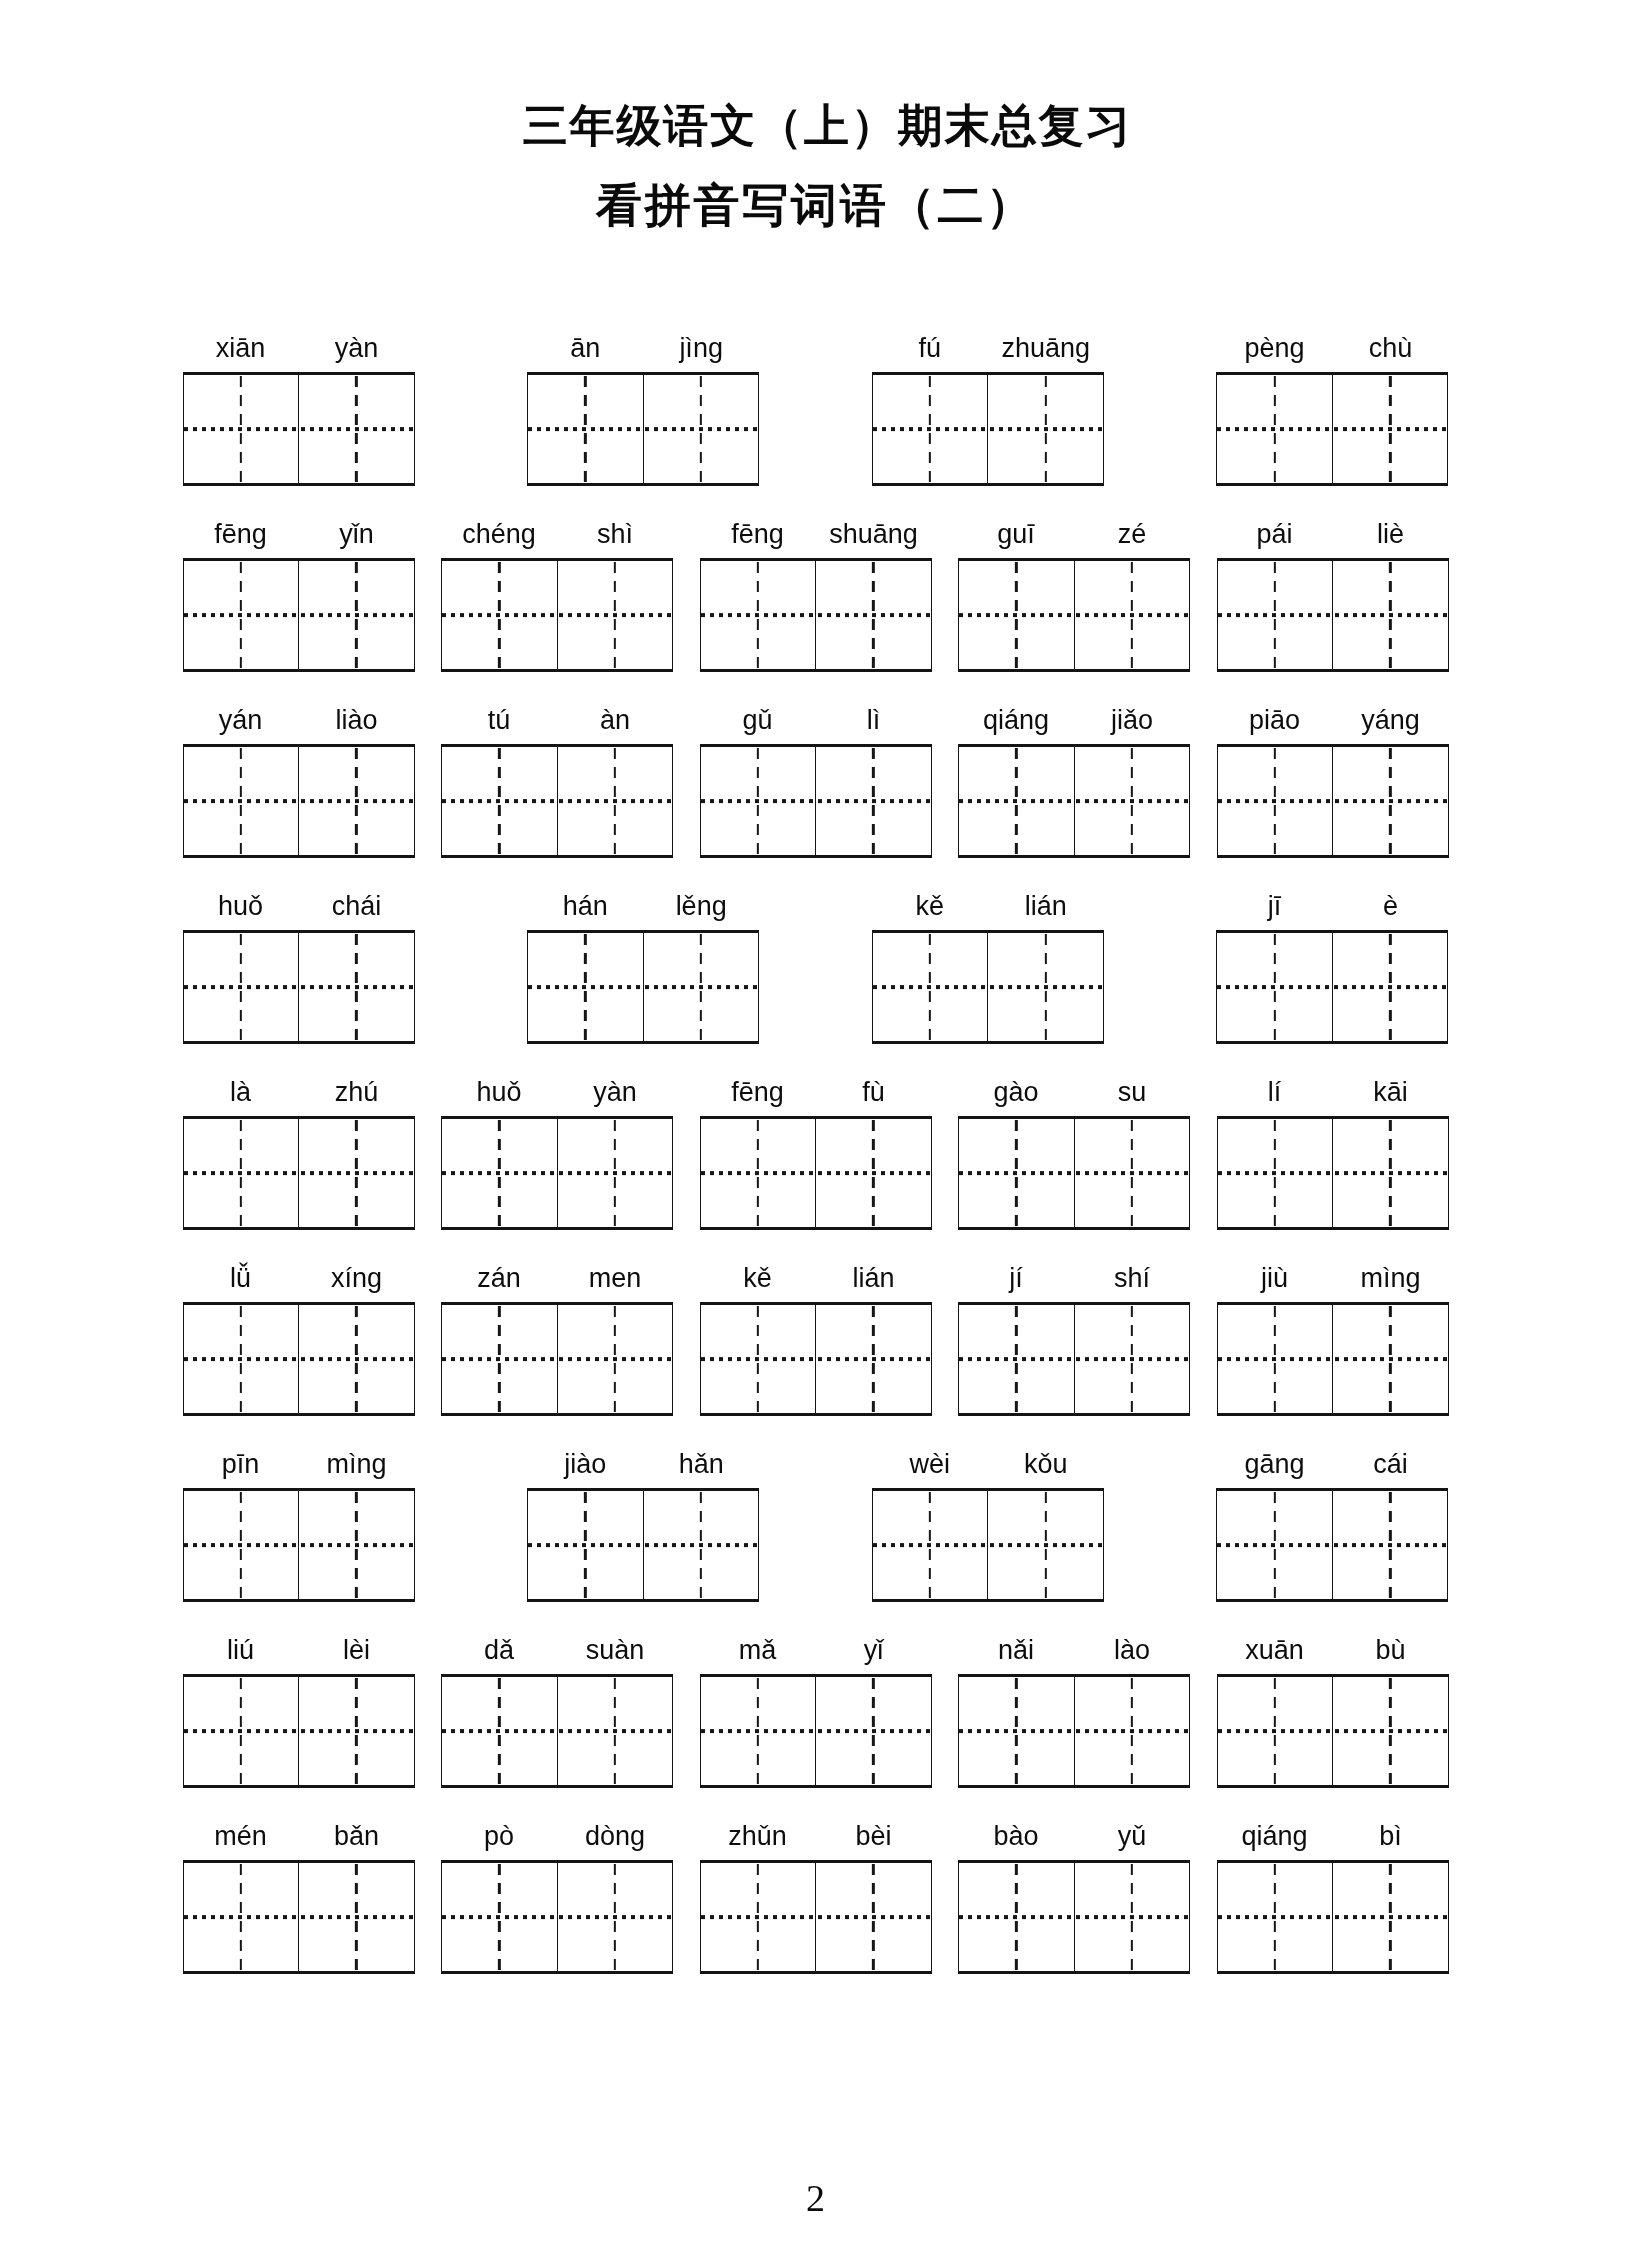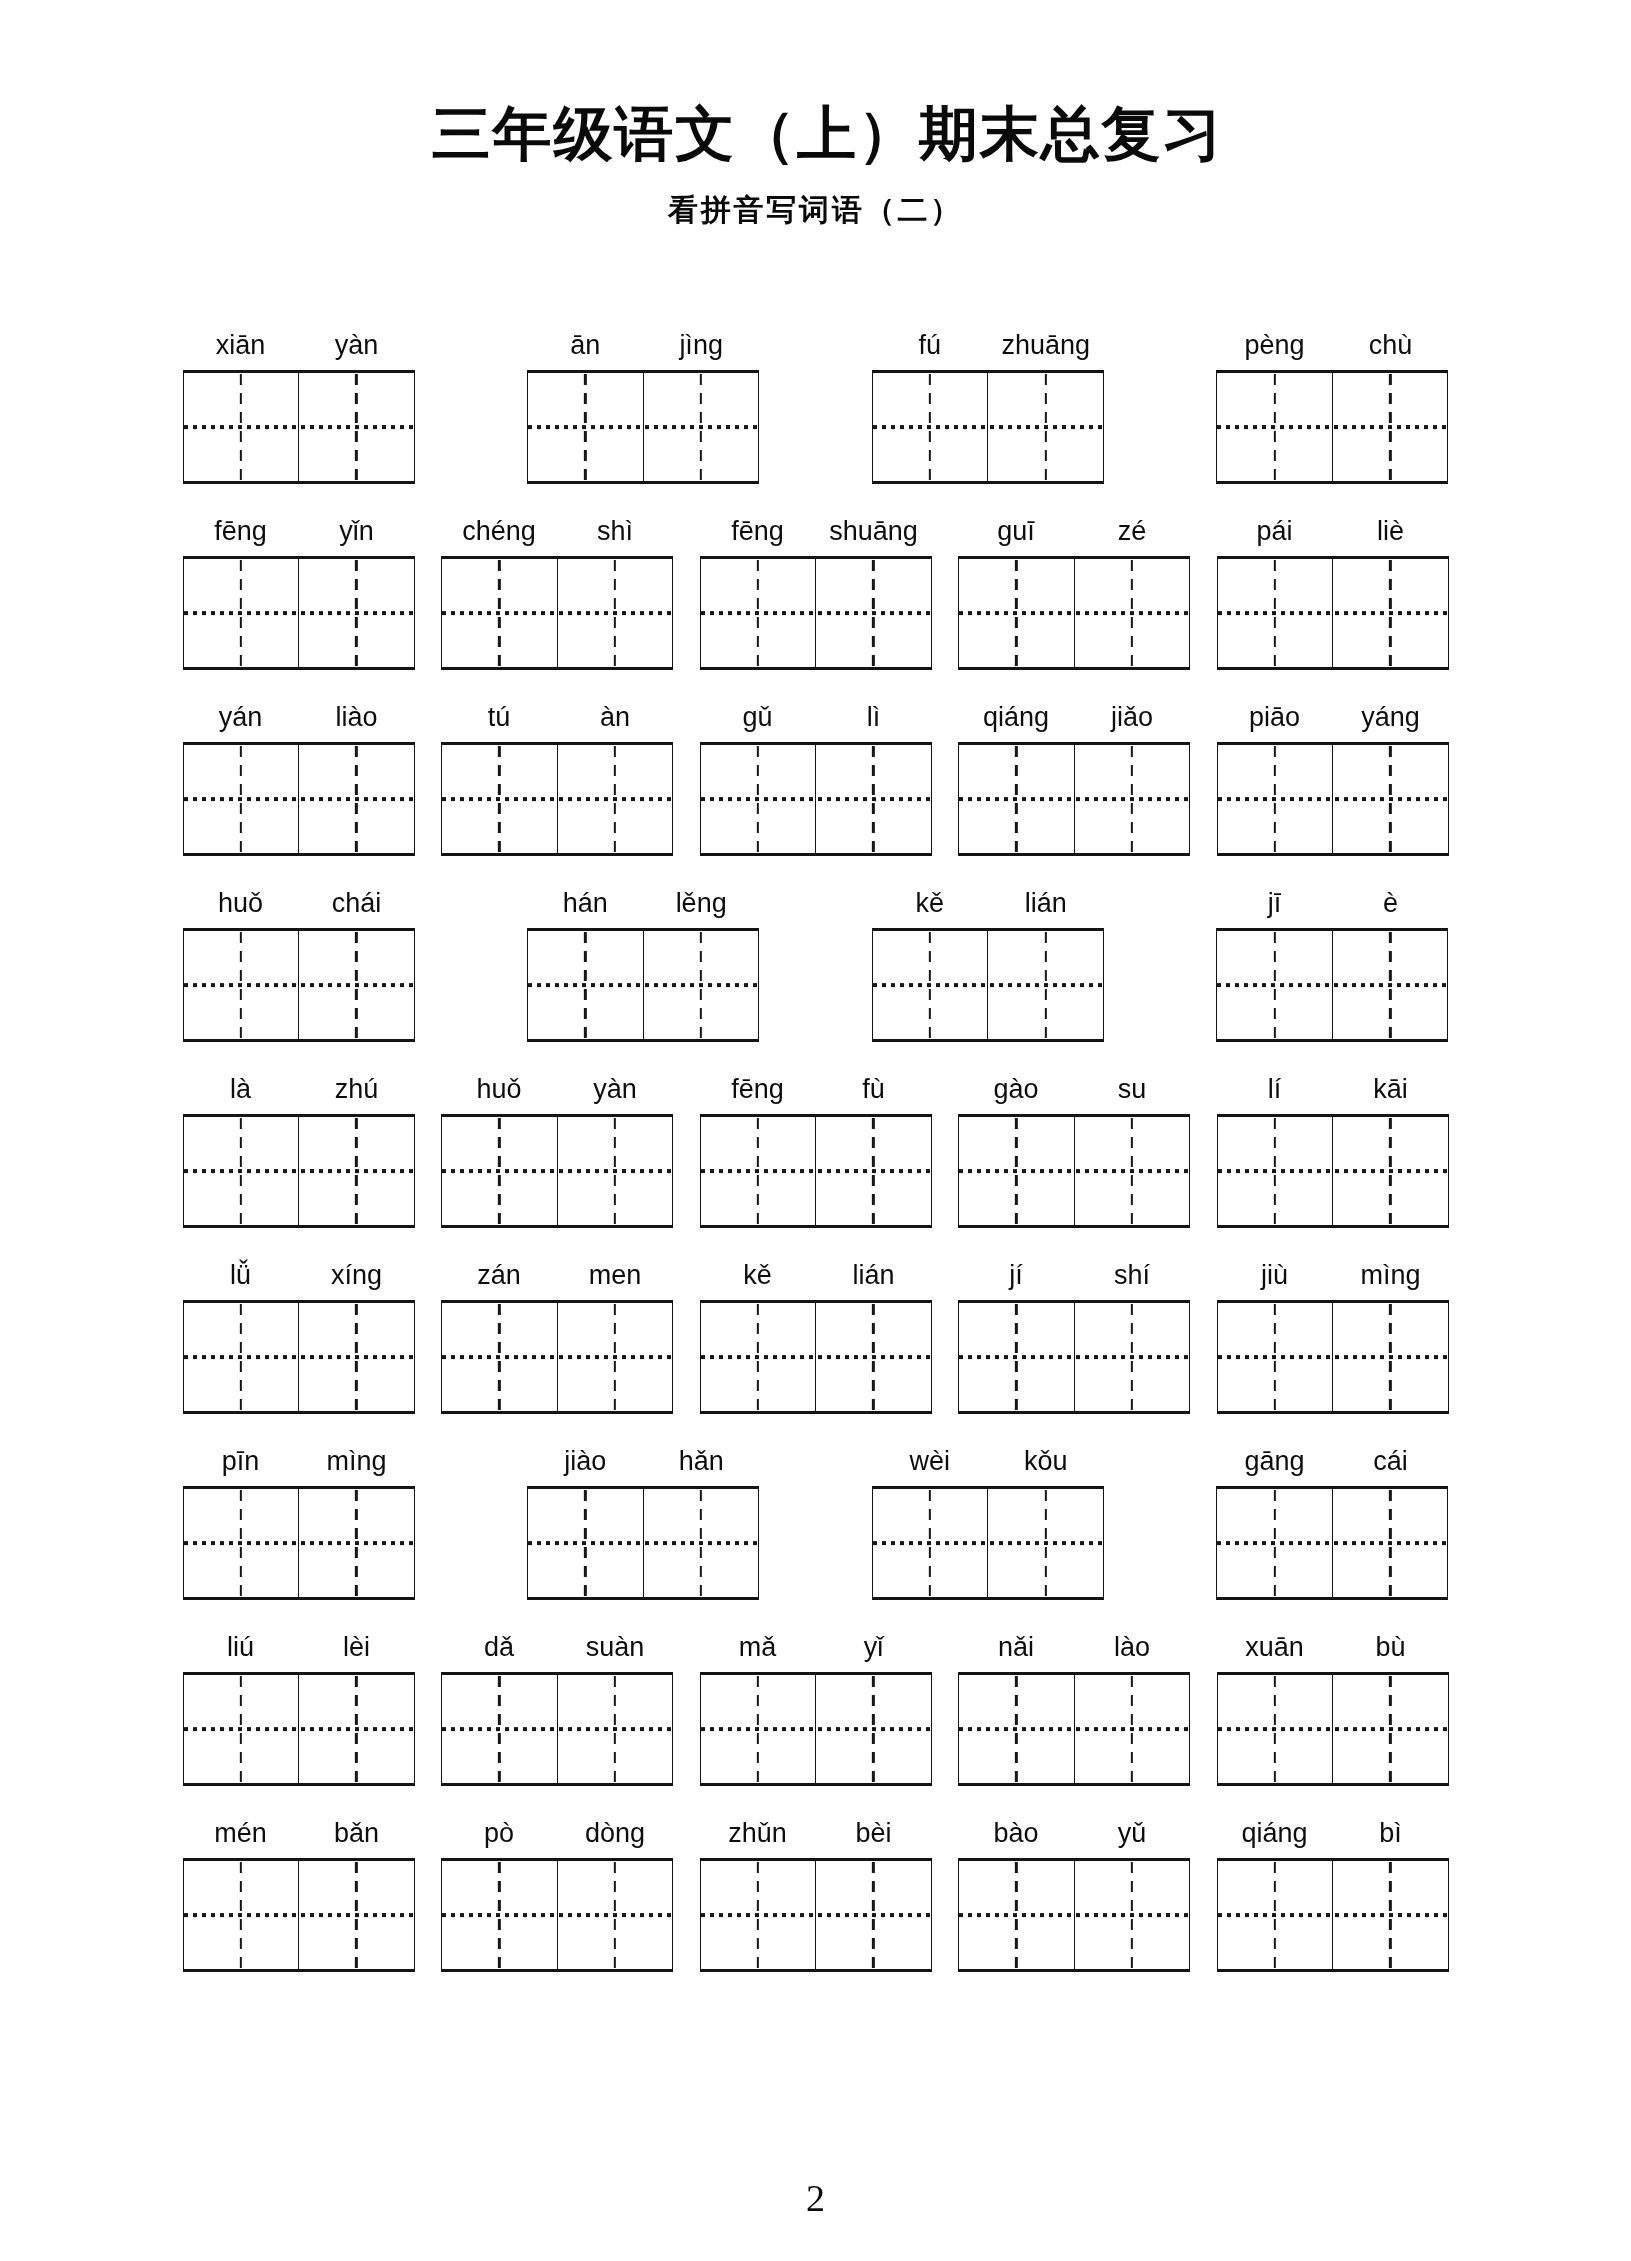--- a/index.html
+++ b/index.html
@@ -14,32 +14,32 @@
     background: #ffffff;
     color: #111111;
     font-family: "Liberation Sans", "DejaVu Sans", sans-serif;
     overflow: hidden;
   }
   .title {
     padding-top: 98px;
     text-align: center;
     font-family: "Liberation Serif", "DejaVu Serif", serif;
     font-weight: bold;
-    font-size: 59px;
+    font-size: 45px;
     line-height: 1.25;
     letter-spacing: 1.9px;
     color: #0a0a0a;
     padding-left: 24px;
   }
   .subtitle {
     margin-top: 22.5px;
     text-align: center;
-    font-family: Liberation Mono, monospace;
+    font-family: Liberation Sans, sans-serif;
     font-weight: bold;
-    font-size: 30px;
+    font-size: 46px;
     line-height: 1.25;
     letter-spacing: 2.8px;
     color: #0a0a0a;
   }
   .grid {
     margin: 87px auto 0 auto;
     width: 1266px;
     display: flex;
     flex-direction: column;
     gap: 21px;

